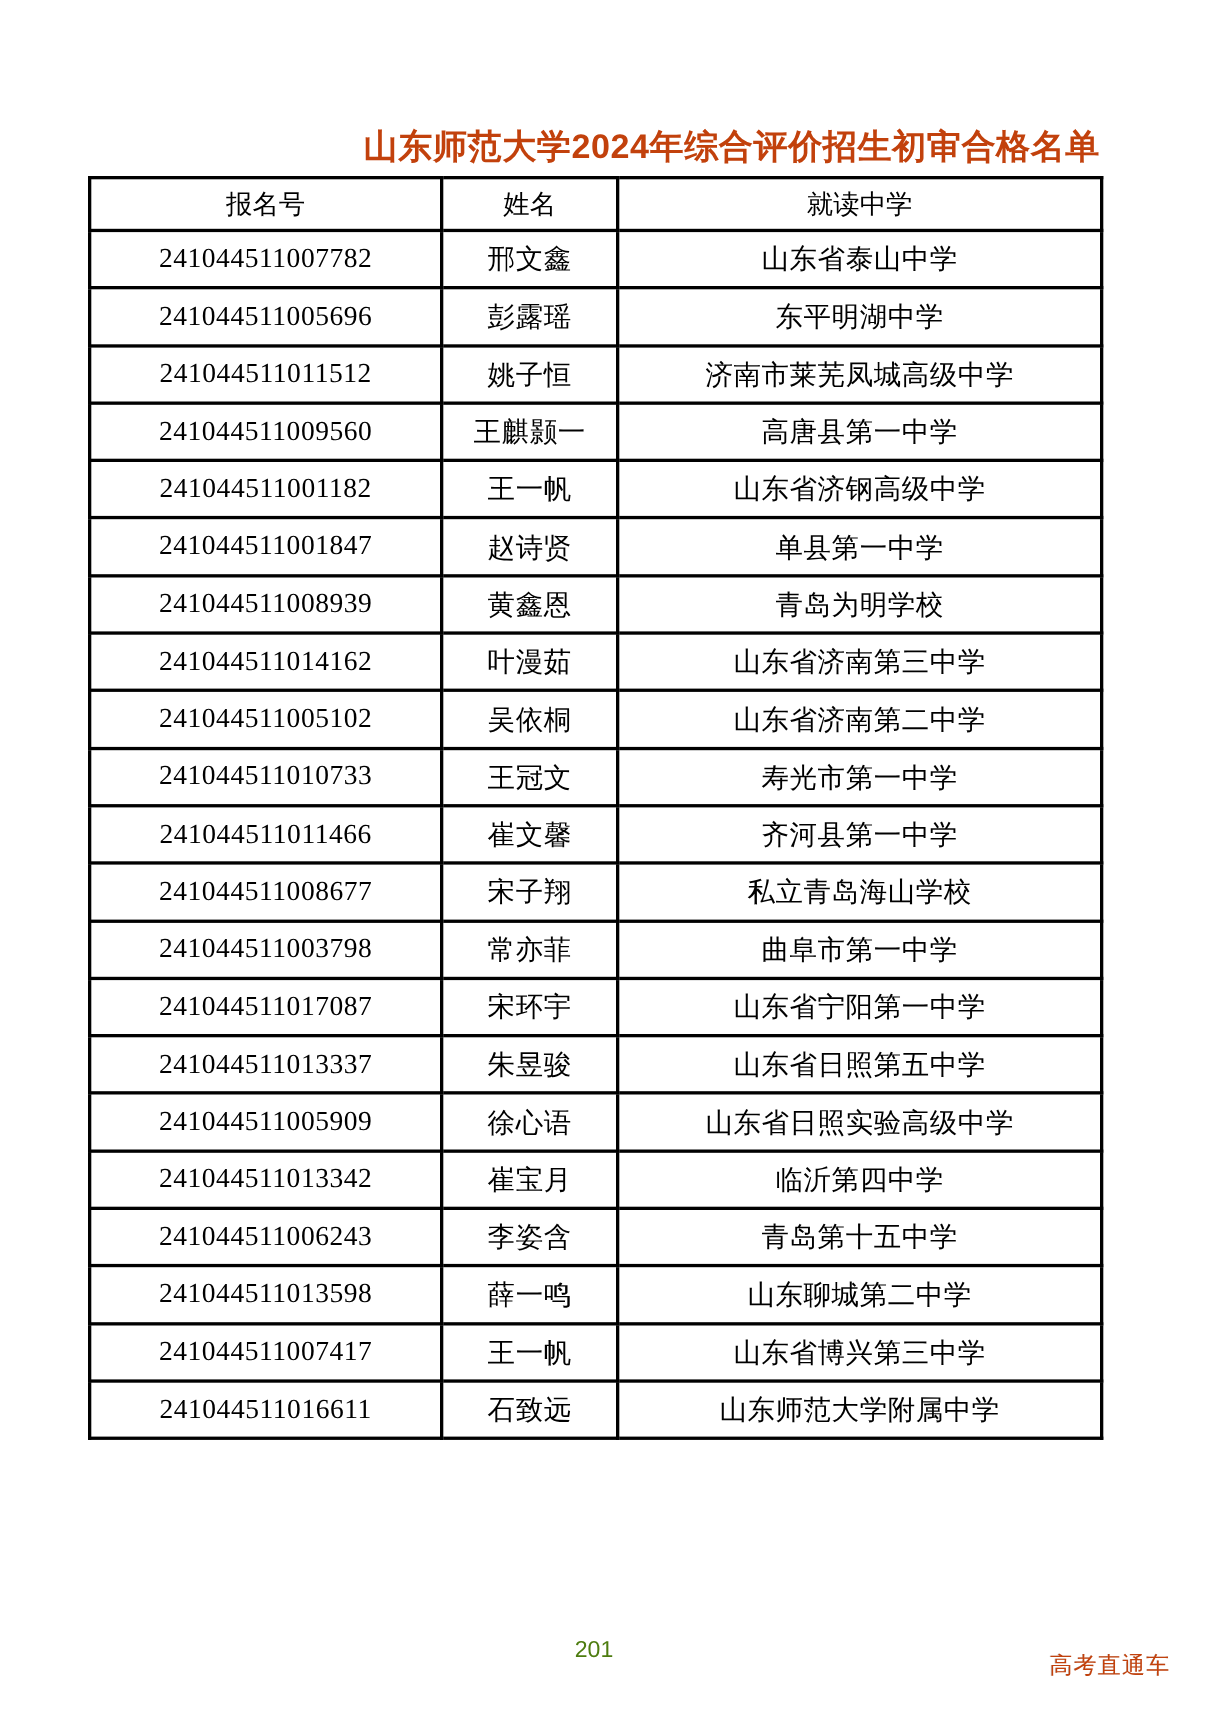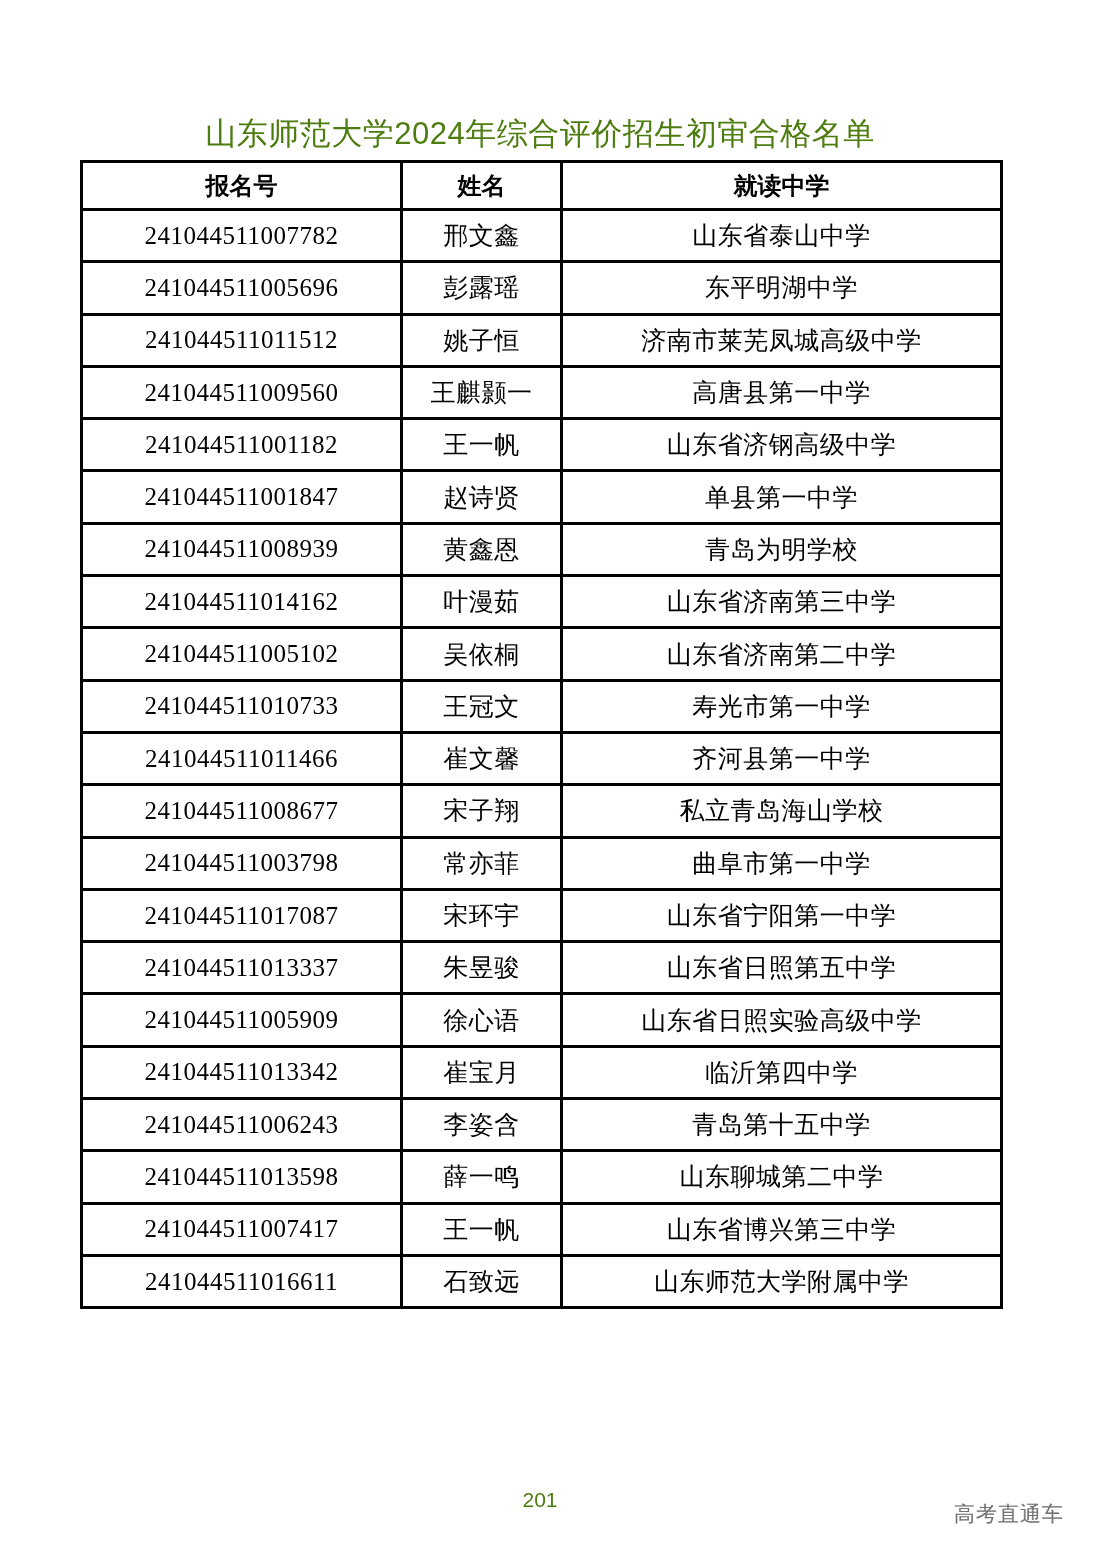--- a/index.html
+++ b/index.html
@@ -14,26 +14,26 @@
     font-family: "Liberation Serif", "DejaVu Serif", serif;
     color: #000000;
     overflow: hidden;
   }
   .doc-title {
     position: absolute;
     top: 112px;
     left: 80px;
     width: 920px;
     margin: 0;
-    text-align: center;
+    text-align: right;
     font-family: "Liberation Sans", "DejaVu Sans", sans-serif;
-    font-weight: 400;
+    font-weight: 700;
     font-size: 31px;
     line-height: 44px;
-    color: #4d7c0f;
+    color: #c2410c;
     letter-spacing: 0.5px;
     white-space: nowrap;
   }
   table.roster {
     position: absolute;
     top: 160px;
     left: 80px;
     width: 920px;
     border-collapse: collapse;
     table-layout: fixed;
@@ -43,21 +43,21 @@
     border: 3px solid #000000;
     text-align: center;
     vertical-align: middle;
     padding: 0;
     overflow: hidden;
     white-space: nowrap;
   }
   table.roster th {
     height: 45px;
     font-family: "Liberation Sans", "DejaVu Sans", sans-serif;
-    font-weight: 700;
+    font-weight: 400;
     font-size: 24px;
   }
   table.roster td {
     height: 49.3px;
     font-family: "Liberation Serif", "DejaVu Serif", serif;
     font-size: 25px;
     letter-spacing: 0.5px;
   }
   col.col-regno  { width: 320px; }
   col.col-name   { width: 160px; }
@@ -205,13 +205,13 @@
       <tr>
         <td>241044511016611</td>
         <td>石致远</td>
         <td>山东师范大学附属中学</td>
       </tr>
     </tbody>
 </table>
 
 <div class="page-number">201</div>
 
-<div class="watermark" style="color: #737373;">高考直通车</div>
+<div class="watermark" style="color: #c2410c;">高考直通车</div>
 
 </body></html>

